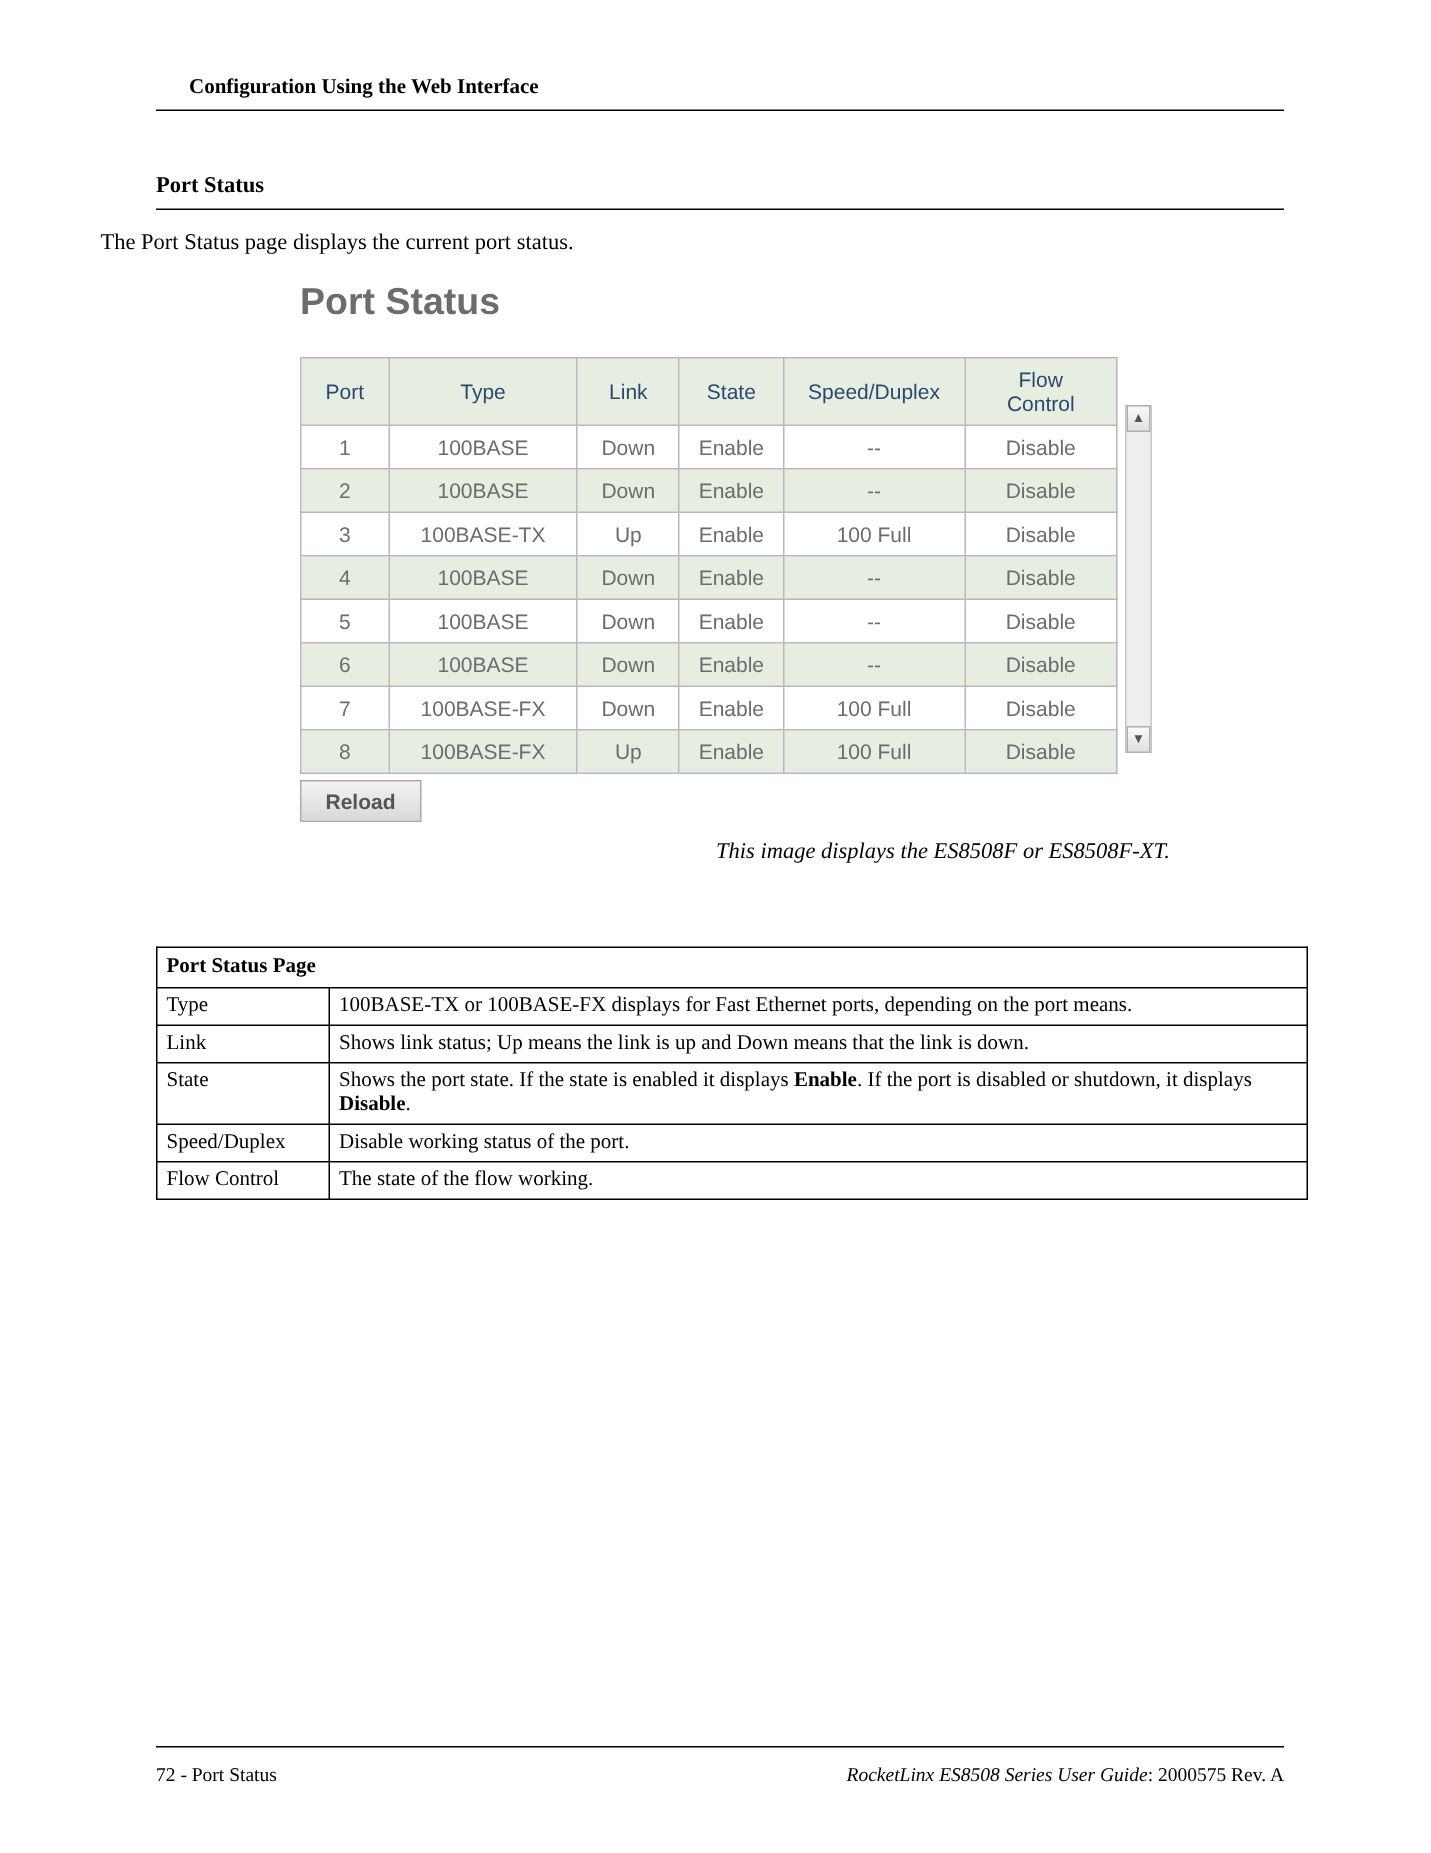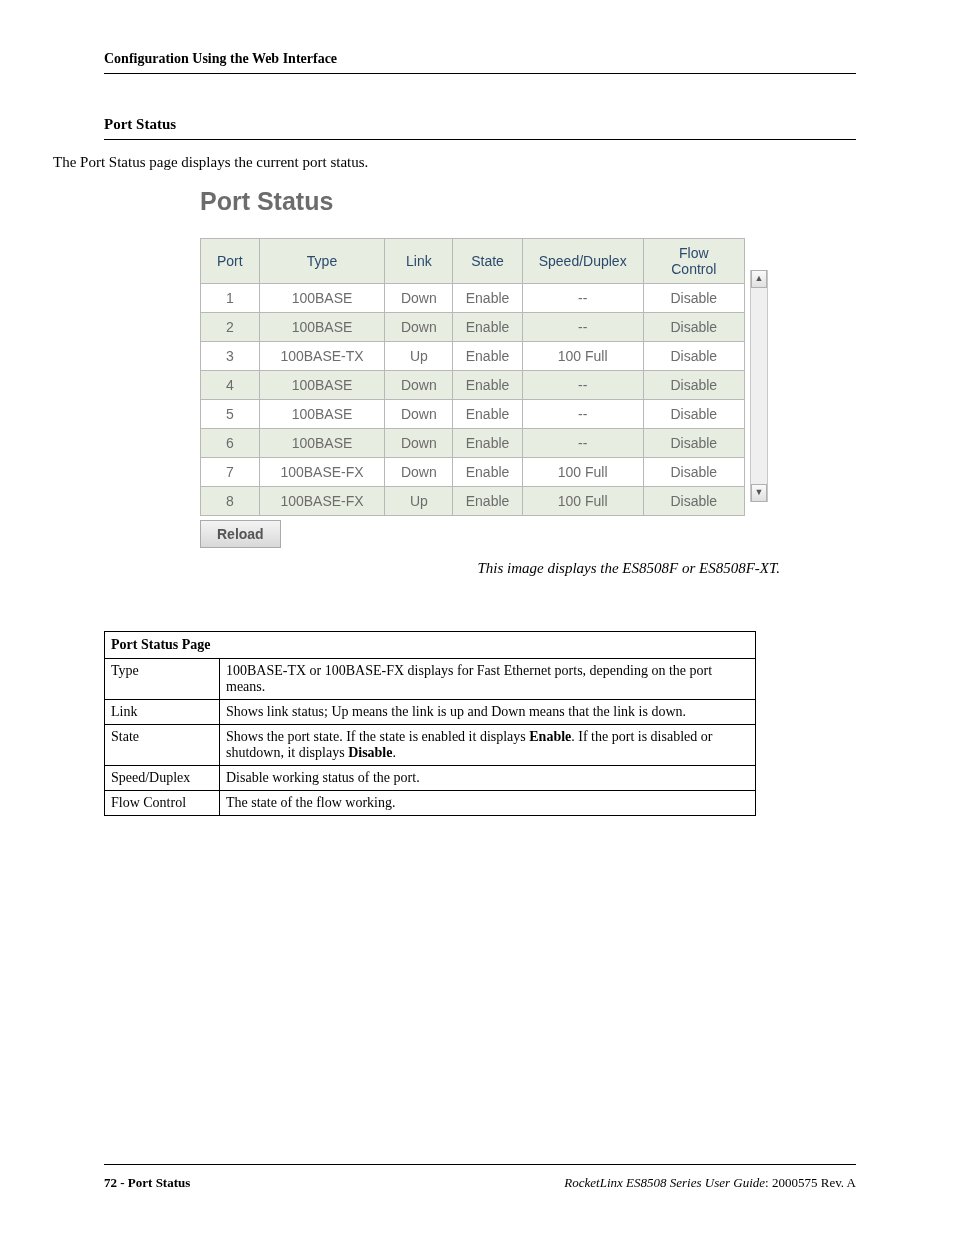--- a/index.html
+++ b/index.html
@@ -14,32 +14,33 @@
     padding: 50px 0 0 0;
   }
   .page-header {
     margin: 0 98px 0 104px;
     border-bottom: 1.5px solid #000;
     padding-bottom: 6px;
   }
   .page-header-text {
     font-weight: bold;
     font-size: 14px;
+    margin-left: 22px;
   }
   .section-title-wrap {
     margin: 42px 98px 0 104px;
     border-bottom: 1px solid #000;
     padding-bottom: 6px;
   }
   .section-title {
     font-weight: bold;
     font-size: 15px;
   }
   .intro {
-    margin: 14px 98px 0 53px;
+    margin: 14px 98px 0 67px;
     font-size: 15px;
   }
   .screenshot-wrap {
     margin: 16px 0 0 200px;
     width: 580px;
   }
   .screenshot-heading {
     font-family: Arial, sans-serif;
     font-weight: bold;
     font-size: 25px;
@@ -117,21 +118,21 @@
   .caption {
     margin: 12px 0 0 0;
     text-align: right;
     font-style: italic;
     font-size: 15px;
     width: 580px;
   }
   .desc-table {
     margin: 54px 98px 0 104px;
     border-collapse: collapse;
-    width: 652px;
+    width: 768px;
     font-size: 14px;
   }
   .desc-table th, .desc-table td {
     border: 1px solid #000;
     padding: 4px 6px;
     text-align: left;
     vertical-align: top;
   }
   .desc-table .desc-header th {
     font-weight: bold;
@@ -142,21 +143,21 @@
     position: absolute;
     bottom: 44px;
     left: 104px;
     right: 98px;
     border-top: 1.5px solid #000;
     padding-top: 10px;
     display: flex;
     justify-content: space-between;
     font-size: 13px;
   }
-  .footer-left { font-weight: bold; }
+  .footer-left { font-weight: normal; }
   .footer-right { font-style: italic; text-align: center; }
   .footer-right .rev { font-style: normal; }
 </style>
 </head>
 <body>
 
 <div class="page-header">
   <span class="page-header-text">Configuration Using the Web Interface</span>
 </div>
 

